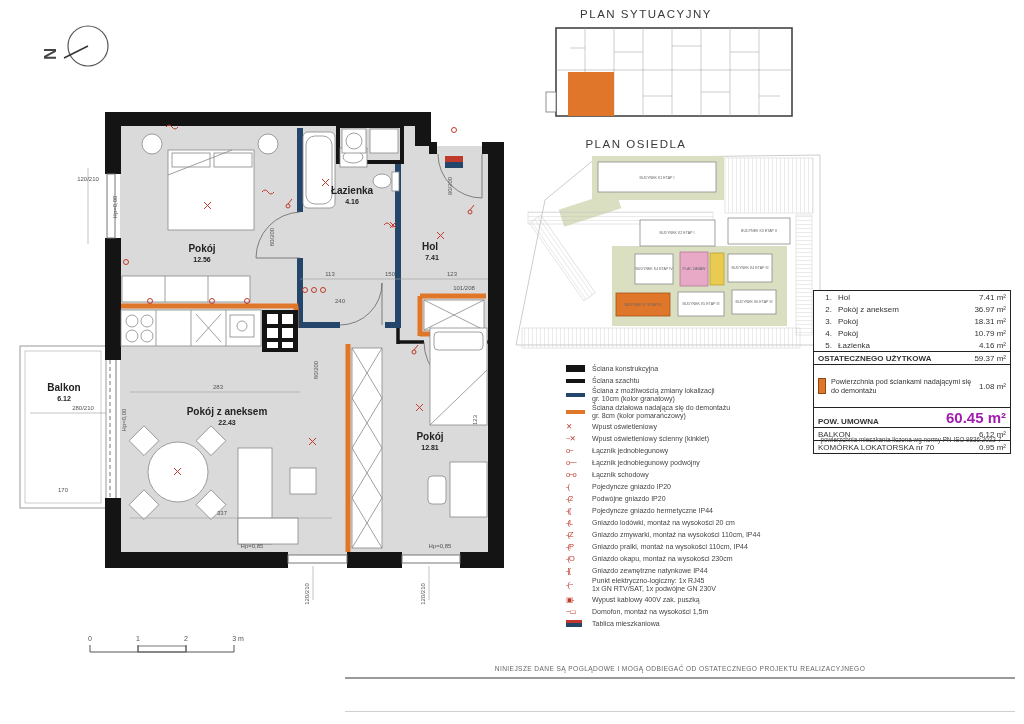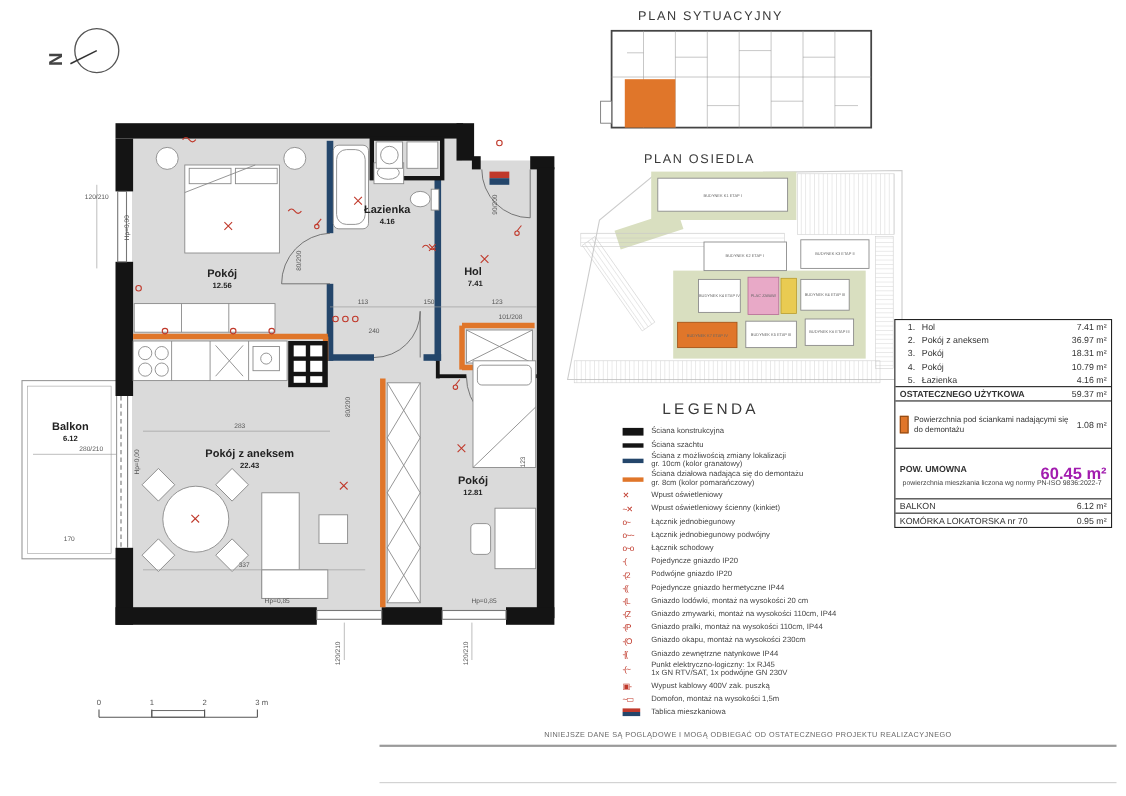--- a/index.html
+++ b/index.html
@@ -17,21 +17,21 @@
   .at-row{display:flex;align-items:baseline;padding:2px 4px 1px 4px;}
   .at-no{width:14px;text-align:right;margin-right:6px;flex:none;}
   .at-label{flex:1;}
   .at-val{text-align:right;flex:none;}
   .at-sep{border-top:1.4px solid #222;}
   .at-bold{font-weight:bold;}
   .at-demrow{display:flex;align-items:center;padding:12px 4px;}
   .dem-swatch{width:6px;height:14px;background:#e0762a;border:0.5px solid #8d4a15;margin-right:5px;flex:none;}
   .dem-label{flex:1;font-size:7.2px;line-height:1.25;}
   .at-umowna .at-val{font-size:15px;font-weight:bold;color:#a21caf;}
-  .at-umowna{align-items:flex-start;padding:14px 4px;}
+  .at-umowna{align-items:flex-end;padding:1px 4px;}
   .at-footnote{left:813px;top:436px;width:196px;font-size:6.3px;color:#444;text-align:center;}
   
   .legend{left:566px;top:363px;width:232px;}
   .lg-title{font-size:14px;letter-spacing:3px;color:#3a3a3a;margin:0 0 8px 36px;}
   .lg-row{display:flex;align-items:center;min-height:11.4px;margin-bottom:0.6px;}
   .lg-icon{width:26px;flex:none;display:flex;align-items:center;justify-content:flex-start;}
   .lg-text{font-size:7px;color:#444;line-height:1.18;}
   .wall-structural{width:19px;height:7px;background:#141414;}
   .wall-shaft{width:19px;height:4px;background:#141414;}
   .wall-navy{width:19px;height:4px;background:#24466b;}
@@ -416,21 +416,20 @@
     <span class="at-val">6.12 m²</span>
   </div>
   <div class="at-row at-sep">
     <span class="at-label">KOMÓRKA LOKATORSKA nr 70</span>
     <span class="at-val">0.95 m²</span>
   </div>
 </div>
 <div class="abs at-footnote">powierzchnia mieszkania liczona wg normy PN-ISO 9836:2022-7</div>
 
 <div class="abs legend">
-  <div class="lg-title">LEGENDA</div>
   <div>
   <div class="lg-row">
     <span class="lg-icon">
           <span class="wall-structural"></span>
         </span>
     <span class="lg-text">
       <span>Ściana konstrukcyjna</span>
       
     </span>
   </div>

